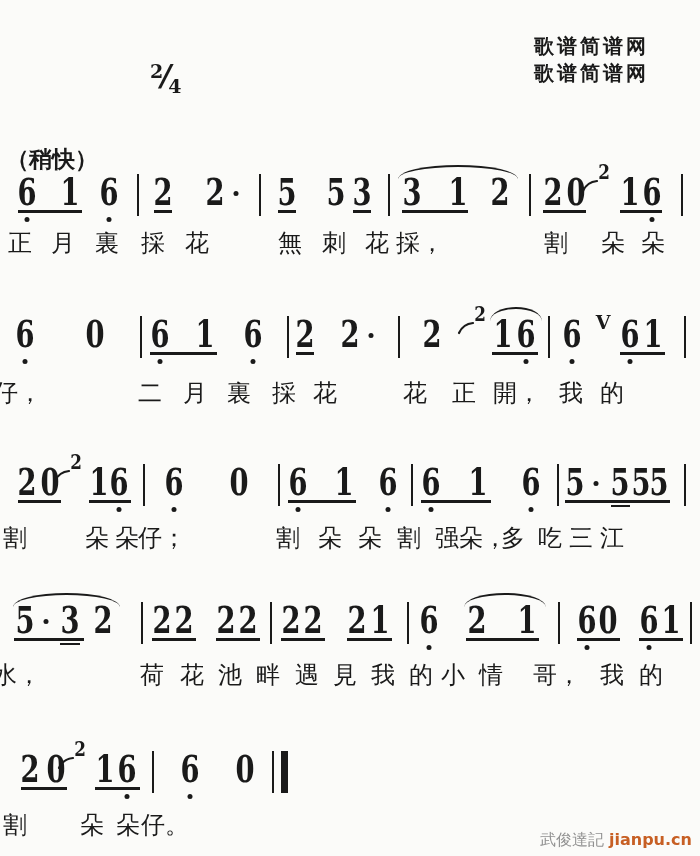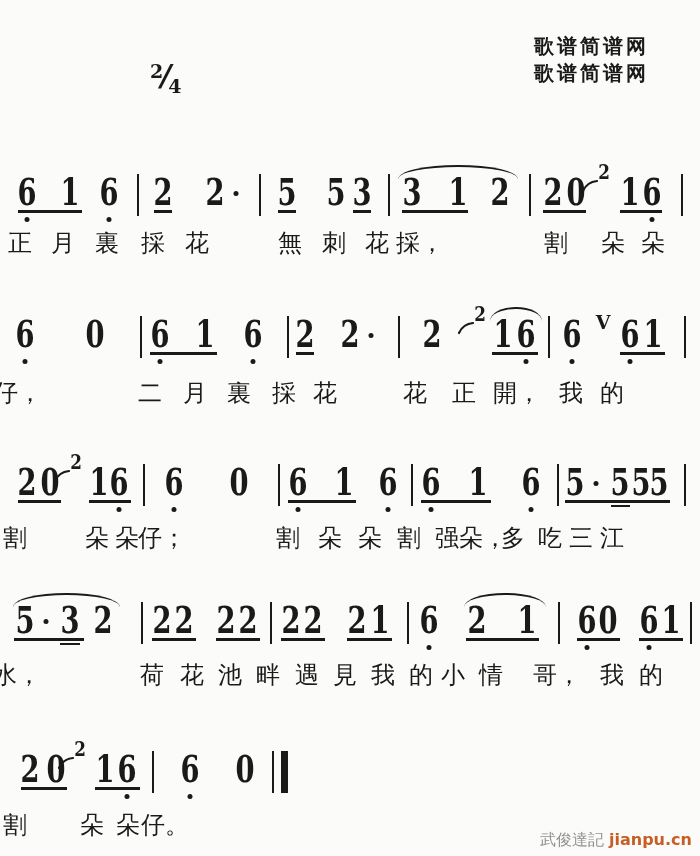--- a/index.html
+++ b/index.html
@@ -32,20 +32,21 @@
       font-family:"DejaVu Sans",sans-serif;}
   .wm-domain{font-weight:bold;margin-left:5px;}
 </style>
 </head>
 <body>
 
 <div class="page" style="background: rgb(251, 251, 249);">
   <div class="meter"><span class="mnum">2</span><span class="mslash">/</span><span class="mden">4</span></div>
   <div class="credit c1">歌谱简谱网</div>
   <div class="credit c2">歌谱简谱网</div>
+  <div class="tempo">（稍快）</div>
   <div id="score">
       <div class="note" style="left: 27px; top: 173px;">6</div>
       <div class="ldot" style="left: 27px; top: 217px;"></div>
       <div class="note" style="left: 70px; top: 173px;">1</div>
       <div class="note" style="left: 109px; top: 173px;">6</div>
       <div class="ldot" style="left: 109px; top: 217px;"></div>
       <div class="note" style="left: 163px; top: 173px;">2</div>
       <div class="note" style="left: 215px; top: 173px;">2</div>
       <div class="adot" style="left: 236px; top: 191px;"></div>
       <div class="note" style="left: 287px; top: 173px;">5</div>

